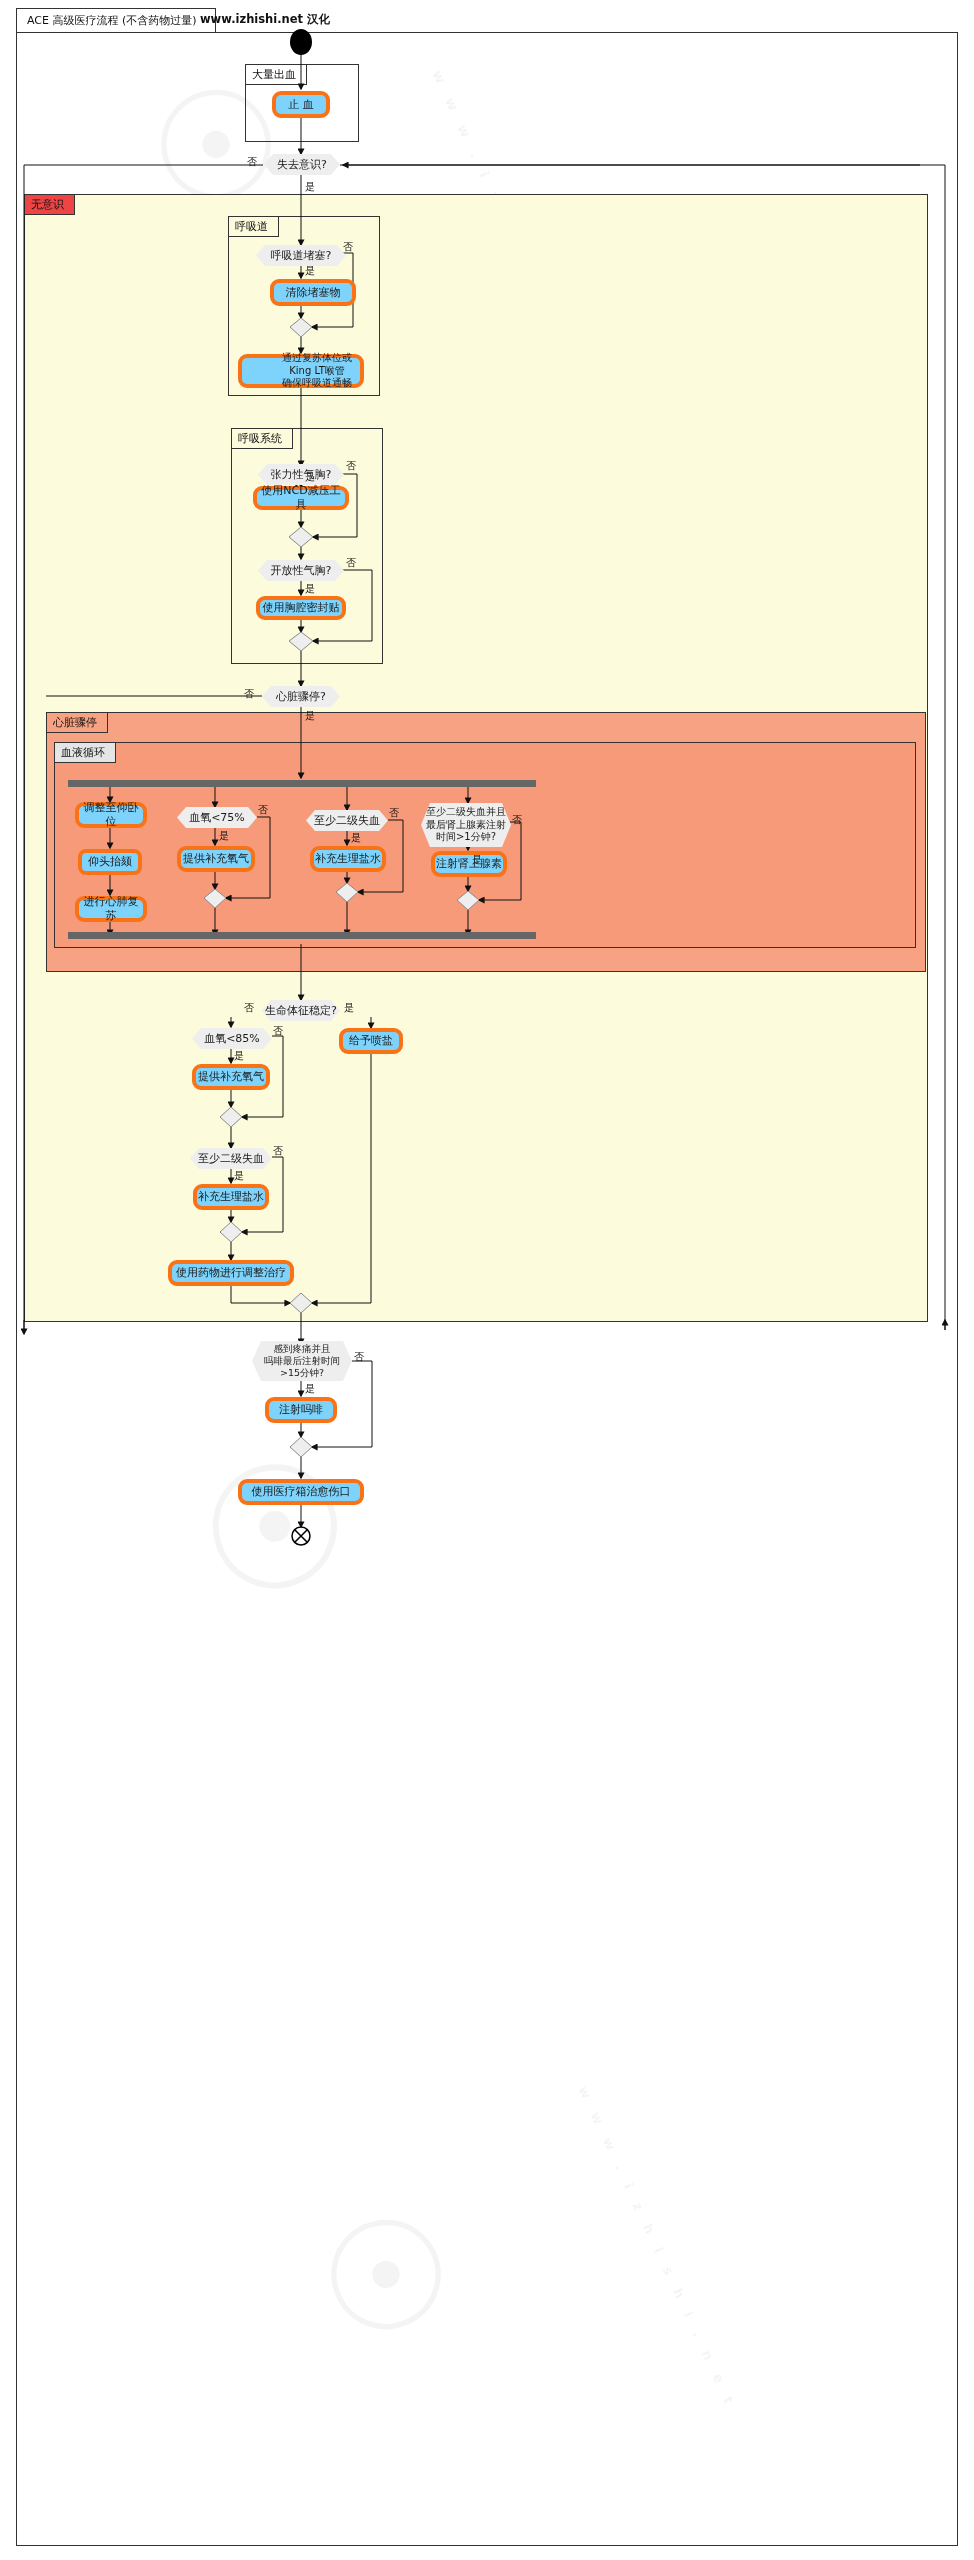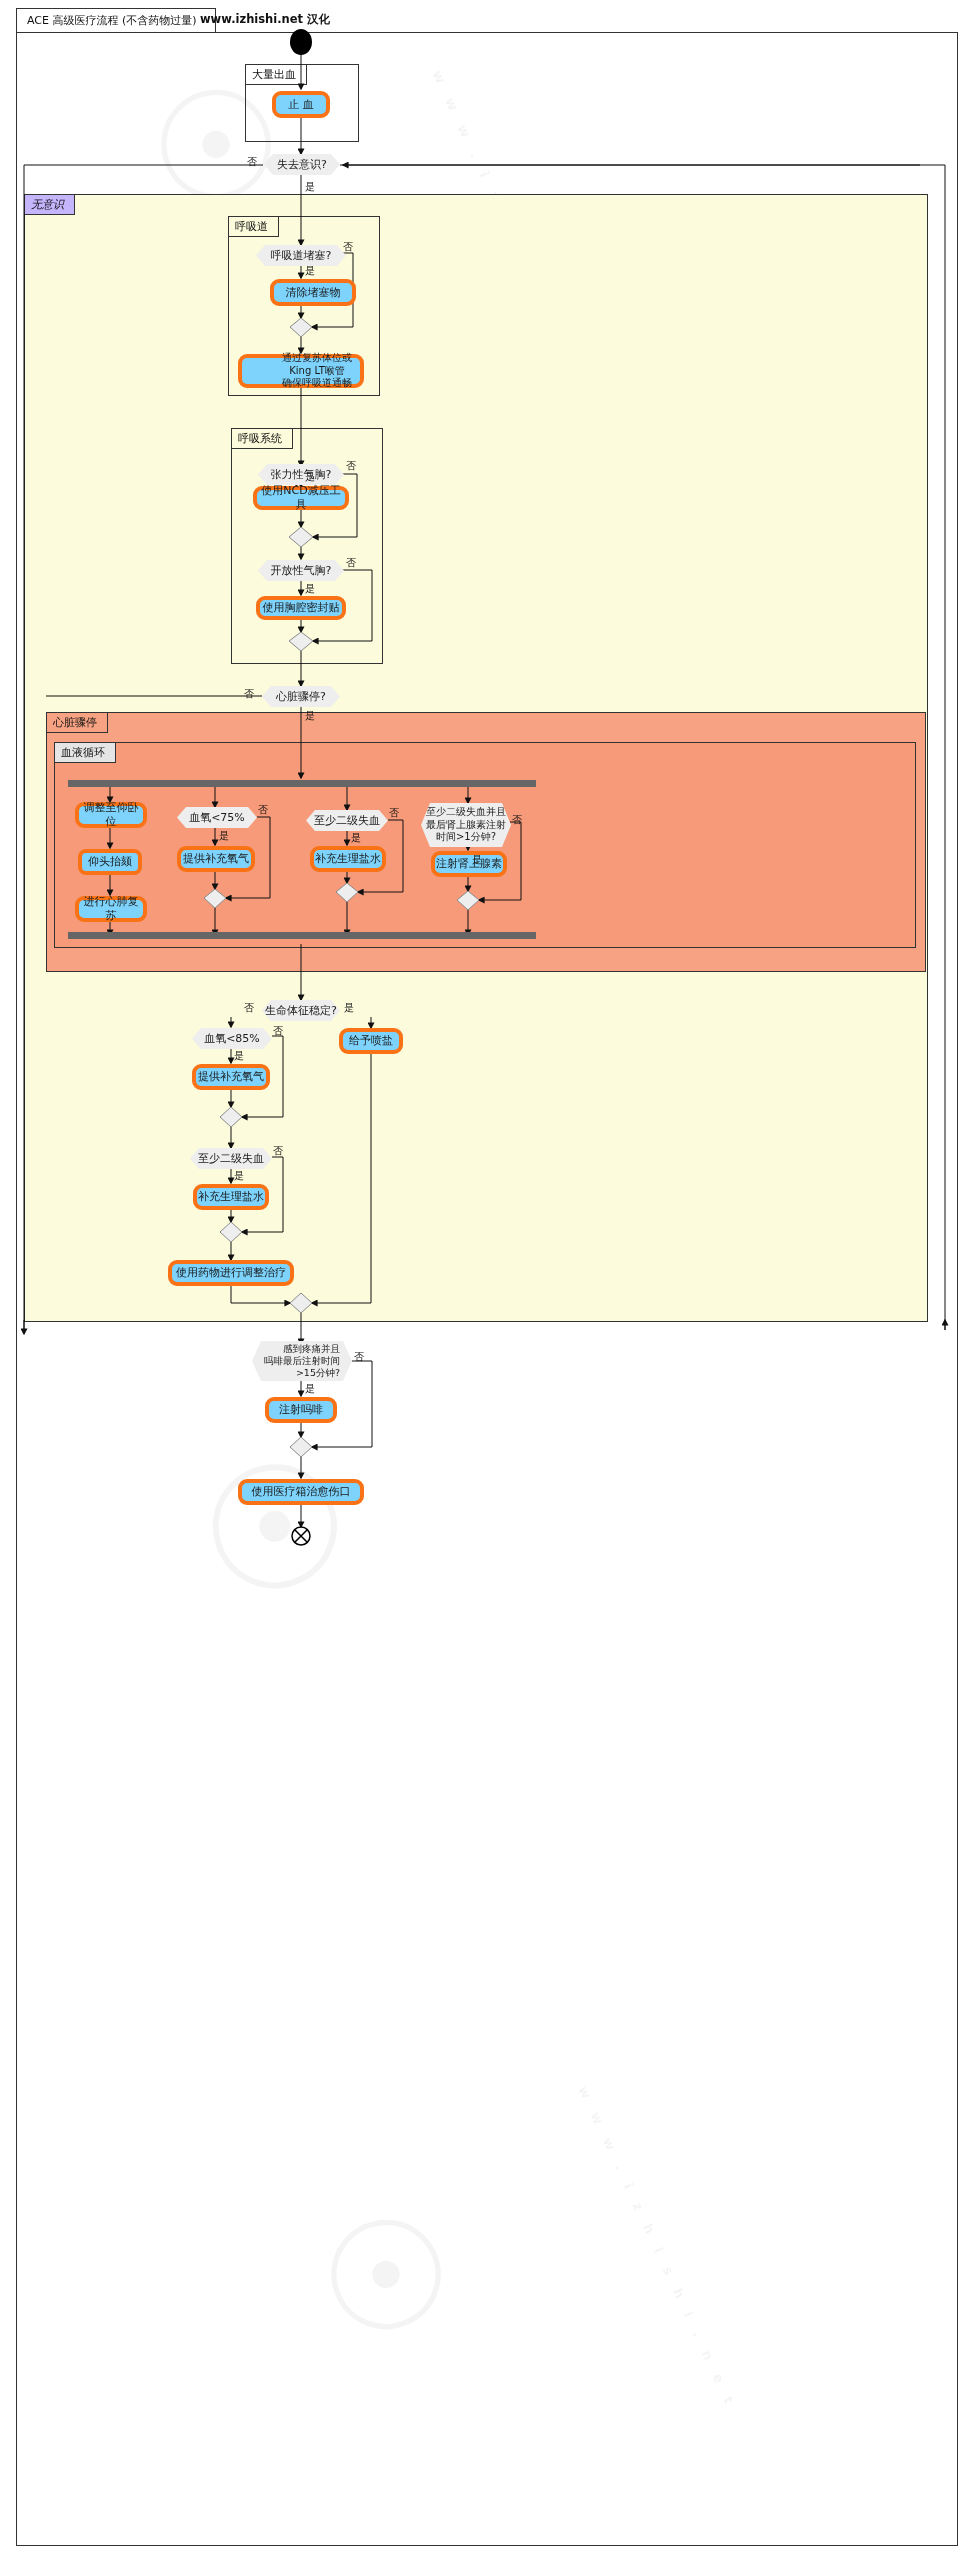--- a/index.html
+++ b/index.html
@@ -83,21 +83,21 @@
   <div style="position:absolute;left:200px;top:12px;font-size:11.5px;font-weight:bold;color:#111;">www.izhishi.net 汉化</div>
 
   <div class="frame" style="left:16px;top:32px;width:942px;height:2514px;"></div>
 
   <div class="frame" style="left:245px;top:64px;width:114px;height:78px;"></div>
   <div class="frame-title" style="left:245px;top:64px;border:1.5px solid #333;border-bottom:1.5px solid #333;">
     <span>大量出血</span>
   </div>
 
   <div class="frame" style="left:24px;top:194px;width:904px;height:1128px;background:#fcfbdc;"></div>
-  <div class="frame-title" style="left:24px;top:194px;background:#c4b5fd;border-bottom:1.5px solid #333;font-style:italic;">
+  <div class="frame-title" style="left:24px;top:194px;background:#ef4444;border-bottom:1.5px solid #333;">
     <span>无意识</span>
   </div>
 
   <div class="frame" style="left:228px;top:216px;width:152px;height:180px;"></div>
   <div class="frame-title" style="left:228px;top:216px;background:#fcfbdc;border-bottom:1.5px solid #333;">
     <span>呼吸道</span>
   </div>
 
   <div class="frame" style="left:231px;top:428px;width:152px;height:236px;"></div>
   <div class="frame-title" style="left:231px;top:428px;background:#fcfbdc;border-bottom:1.5px solid #333;">
@@ -317,21 +317,21 @@
   <div class="node dec" style="left:421px;top:803px;width:90px;height:44px;font-size:10px;">至少二级失血并且
 最后肾上腺素注射
 时间&gt;1分钟?</div>
 
   <div class="node dec" style="left:262px;top:1000px;width:78px;height:21px;">生命体征稳定?</div>
 
   <div class="node dec" style="left:192px;top:1028px;width:80px;height:21px;">血氧&lt;85%</div>
 
   <div class="node dec" style="left:190px;top:1148px;width:82px;height:21px;">至少二级失血</div>
 
-  <div class="node dec" style="left:252px;top:1341px;width:100px;height:40px;font-size:9.5px;text-align:right;">感到疼痛并且
+  <div class="node dec" style="left:252px;top:1341px;width:100px;height:40px;font-size:9.5px;">感到疼痛并且
 吗啡最后注射时间
 &gt;15分钟?</div>
 
   <div class="lbl" style="left:247px;top:155px;">否</div>
   <div class="lbl" style="left:305px;top:180px;">是</div>
 
   <div class="lbl" style="left:343px;top:240px;">否</div>
   <div class="lbl" style="left:305px;top:264px;">是</div>
 
   <div class="lbl" style="left:346px;top:459px;">否</div>

